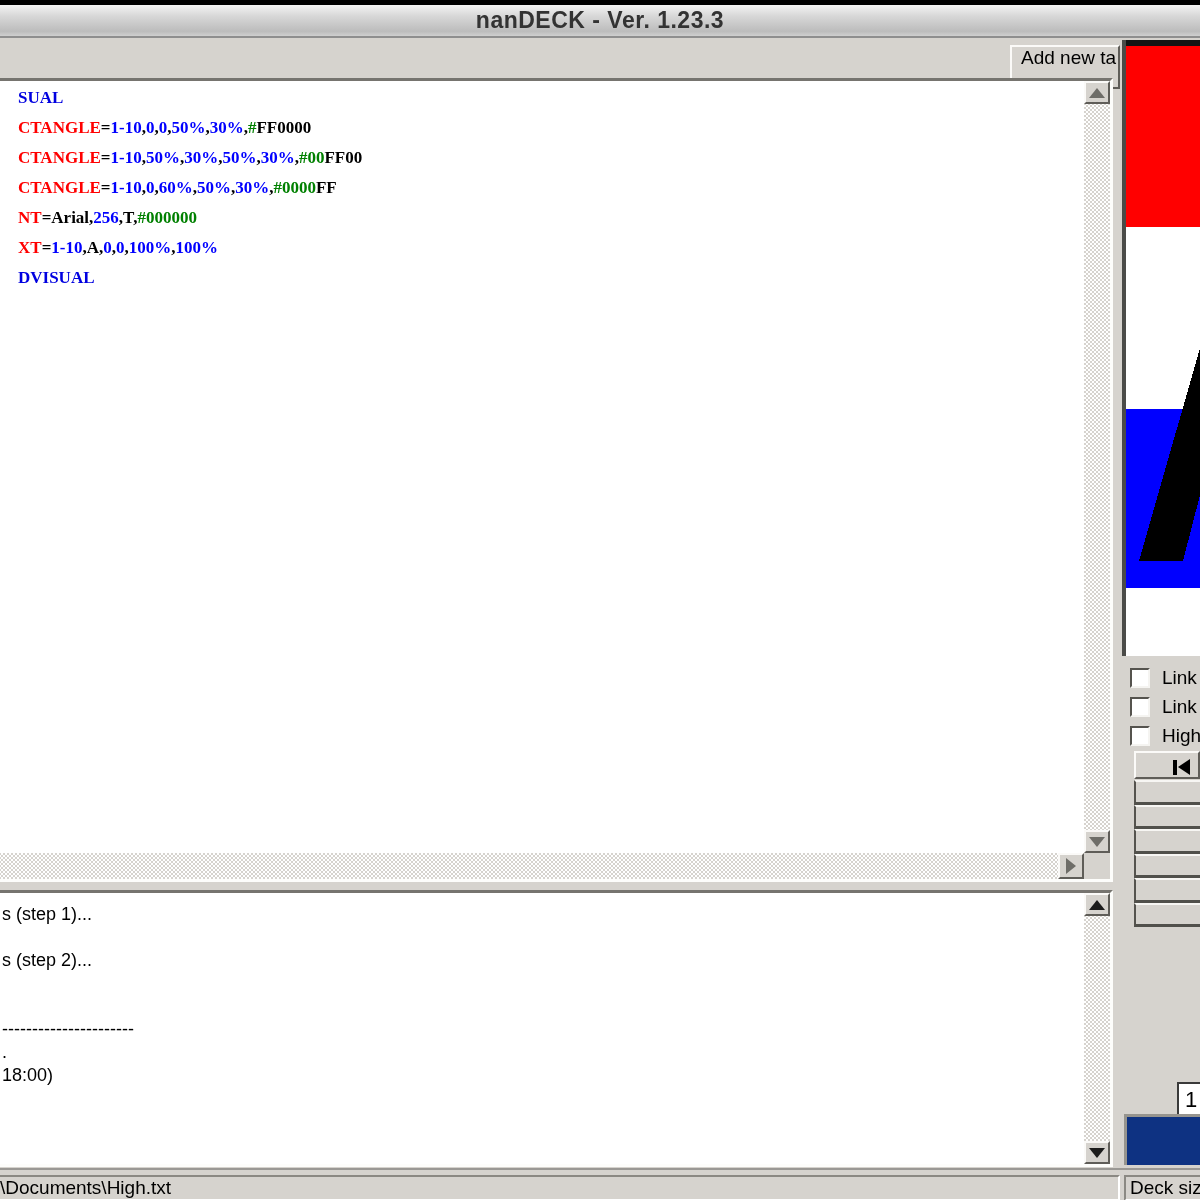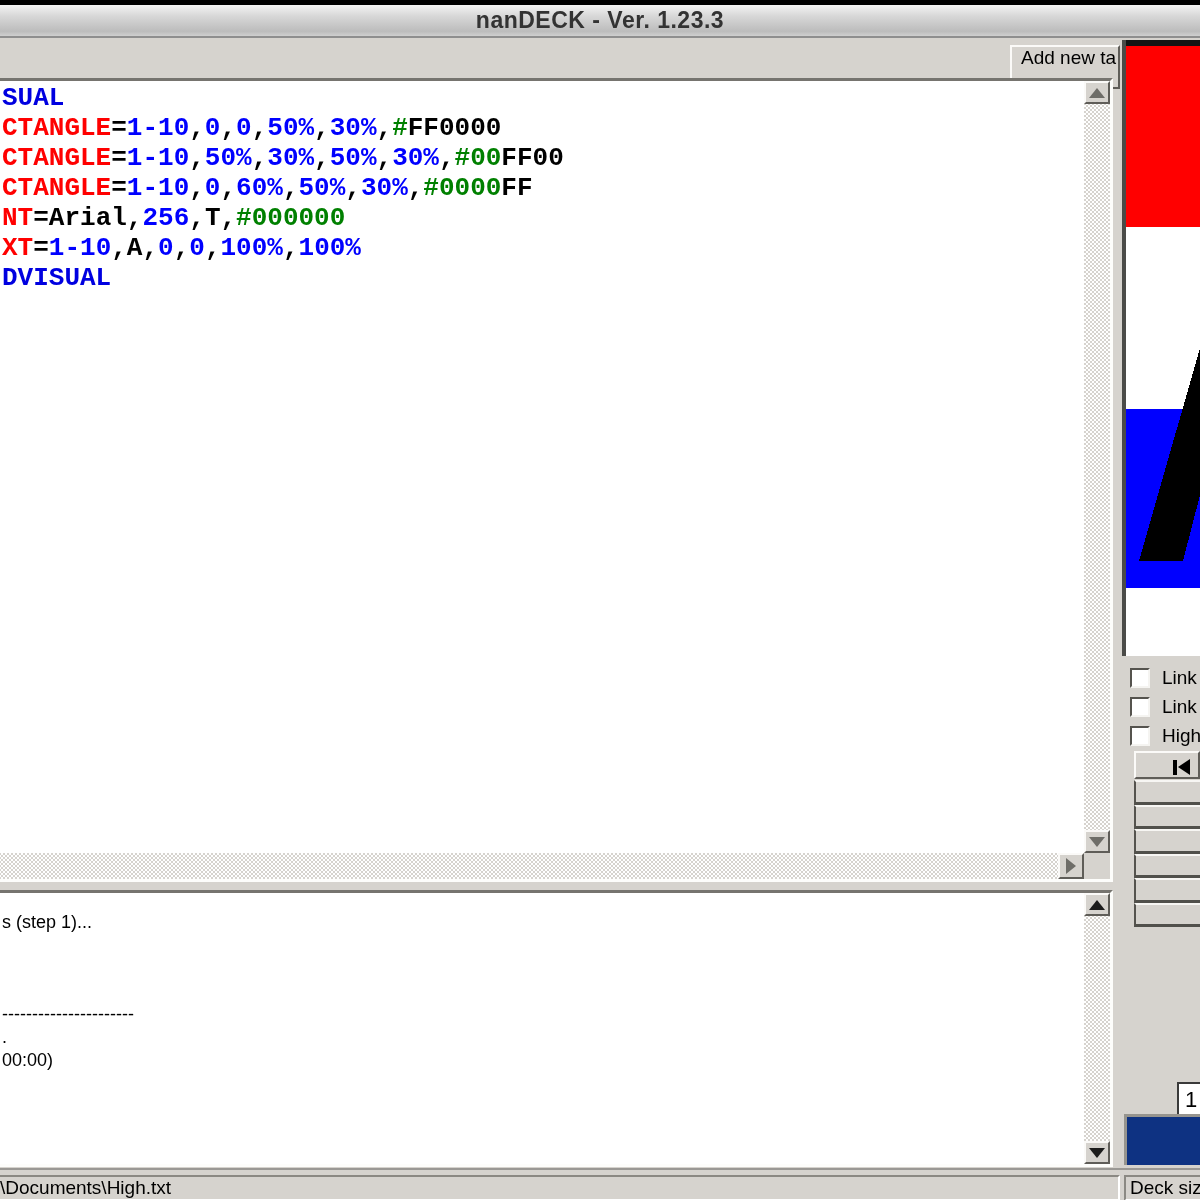--- a/index.html
+++ b/index.html
@@ -25,22 +25,22 @@
       linear-gradient(45deg,#d6d3ce 25%,transparent 25%,transparent 75%,#d6d3ce 75%),
       linear-gradient(45deg,#d6d3ce 25%,transparent 25%,transparent 75%,#d6d3ce 75%);
     background-size:4px 4px;background-position:0 0,2px 2px;}
 
   .add-tab{position:absolute;left:1010px;top:45px;width:110px;height:44px;
     font-family:"Liberation Sans",sans-serif;font-size:19px;color:#000;
     text-align:left;padding:0 0 0 9px;white-space:nowrap;overflow:hidden;cursor:pointer;}
 
   
   .editor{left:-6px;top:78px;width:1119px;height:804px;position:absolute;}
-  .code{position:absolute;left:3px;top:2px;padding-left:2px;
-    font-family:Liberation Mono, monospace;font-size:26px;font-weight:700;
+  .code{position:absolute;left:3px;top:2px;padding-left:18px;
+    font-family:Liberation Serif, serif;font-size:17px;font-weight:700;
     white-space:pre;}
   .code-line{height:30px;line-height:30px;}
 
   .vscroll{position:absolute;right:0;top:0;width:26px;}
   .hscroll{position:absolute;left:0;bottom:0;height:26px;}
   .sbtn{position:absolute;width:26px;height:23px;display:flex;align-items:center;justify-content:center;}
   .sbtn-h{position:absolute;width:26px;height:26px;display:flex;align-items:center;justify-content:center;}
   .arr-up{width:0;height:0;border-left:8px solid transparent;border-right:8px solid transparent;
     border-bottom:10px solid #6e6d68;}
   .arr-down{width:0;height:0;border-left:8px solid transparent;border-right:8px solid transparent;
@@ -78,21 +78,21 @@
   
   .pageinput{position:absolute;left:1177px;top:1082px;width:32px;height:36px;
     box-sizing:border-box;border:2px solid #3a3a3a;background:#fff;
     font-family:"Liberation Sans",sans-serif;font-size:22px;color:#000;padding:0 0 0 6px;outline:none;}
   .progresswrap{position:absolute;left:1124px;top:1114px;width:76px;height:51px;
     box-sizing:border-box;border-top:3px solid #96948e;border-left:3px solid #96948e;}
   .progressfill{width:100%;height:100%;}
 
   
   .log{left:-6px;top:890px;width:1119px;height:277px;position:absolute;}
-  .logtext{position:absolute;left:3px;top:11px;right:30px;padding:7px 0 0 2px;
+  .logtext{position:absolute;left:3px;top:3px;right:30px;padding:7px 0 0 2px;
     font-size:18px;color:#000;}
   .logline{height:23px;line-height:23px;white-space:pre;overflow:hidden;}
 
   
   .statusbar{position:absolute;left:0;top:1168px;width:1200px;height:32px;
     background:#d6d3ce;border-top:2px solid #9a9894;box-sizing:border-box;}
   .scell{position:absolute;top:5px;height:26px;box-sizing:border-box;background:#d6d3ce;
     border-top:2px solid #8b8983;border-left:2px solid #8b8983;
     border-right:2px solid #fff;border-bottom:2px solid #fff;
     font-size:19px;color:#000;line-height:21px;padding:0 4px;white-space:nowrap;overflow:hidden;}
@@ -182,25 +182,26 @@
   <input class="pageinput" value="1" style="">
 
   <div class="progresswrap">
     <div class="progressfill" id="progressfill" style="background: rgb(14, 50, 130);"></div>
   </div>
 
   <div class="log sunkenpanel">
     <div class="logtext" id="loglines">
         <div class="logline">s (step 1)...</div>
         <div class="logline">&nbsp;</div>
+        <div class="logline">s (step 2)...</div>
         <div class="logline">&nbsp;</div>
         <div class="logline">&nbsp;</div>
         <div class="logline">----------------------</div>
         <div class="logline">.</div>
-        <div class="logline">00:00)</div>
+        <div class="logline">18:00)</div>
       </div>
 
     <div class="vscroll" style="height:271px;">
       <div class="strack track" style="position:absolute;top:0;bottom:0;left:0;right:0;"></div>
       <div class="sbtn raised" style="top:0;">
         <i class="arr-up dark-arrow"></i>
       </div>
       <div class="sbtn raised" style="bottom:0;">
         <i class="arr-down dark-arrow"></i>
       </div>

